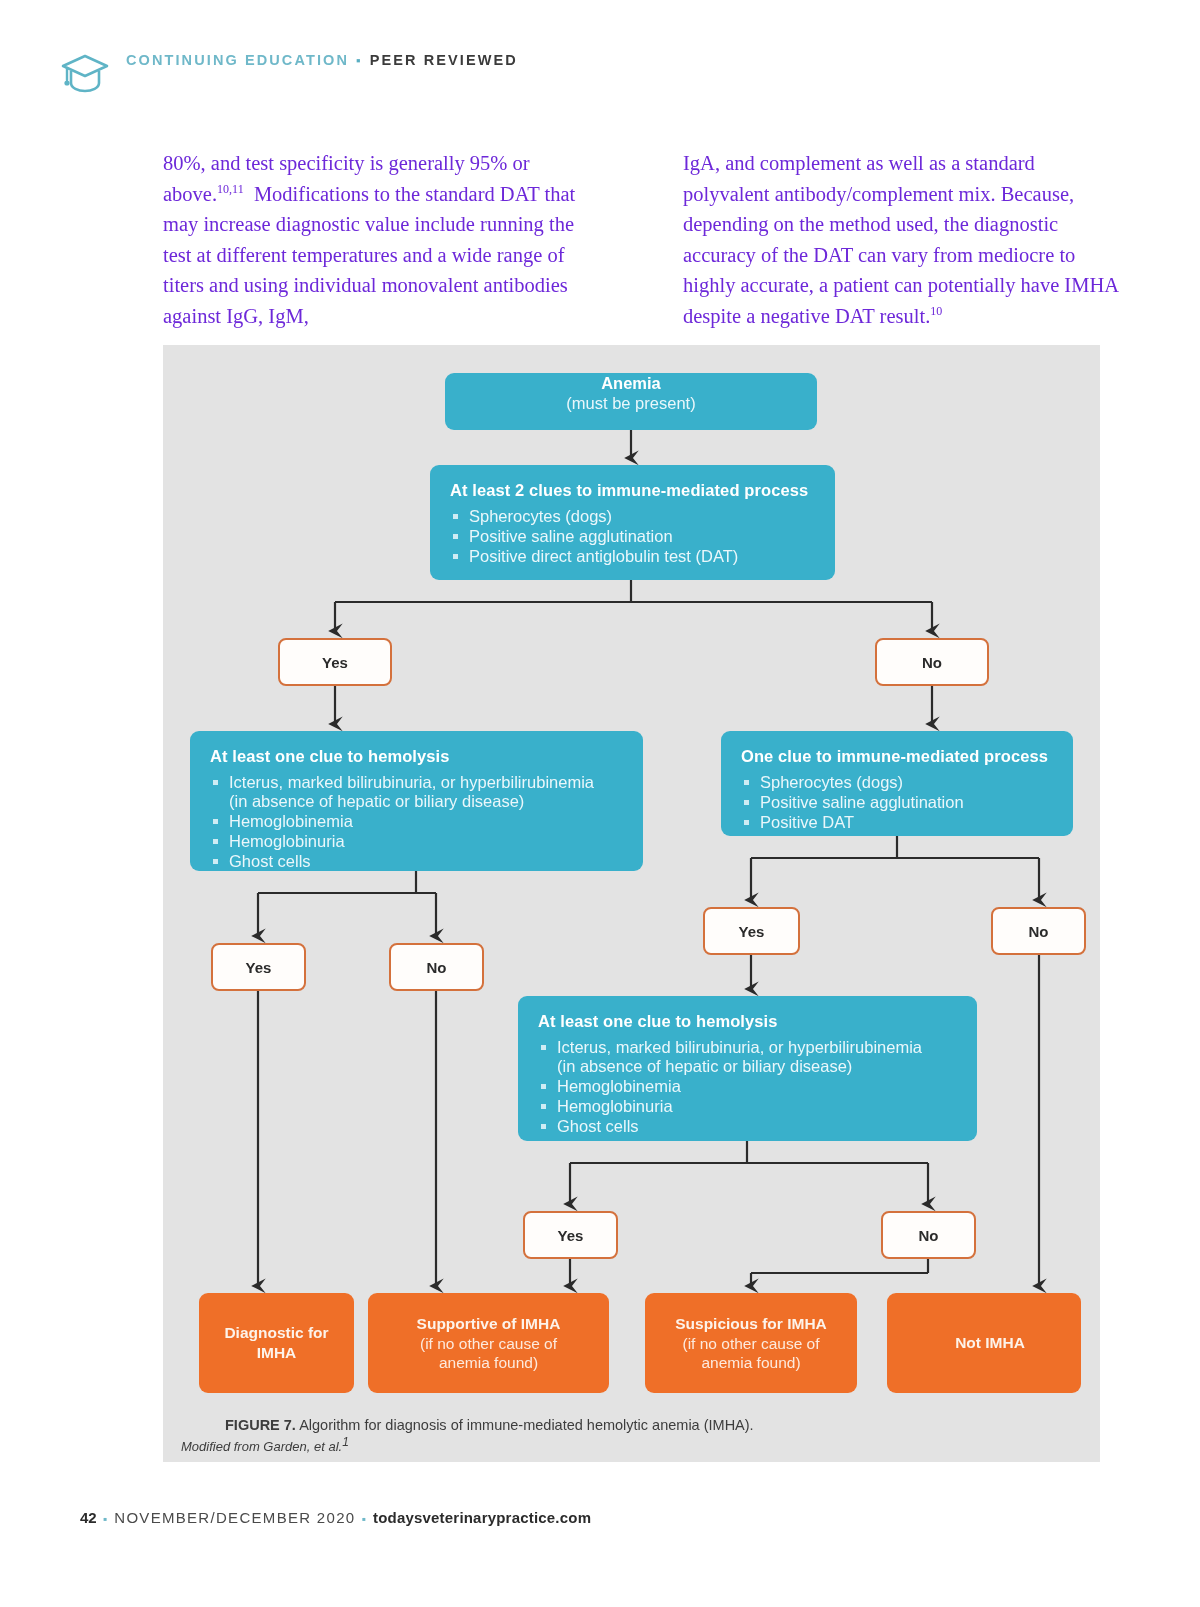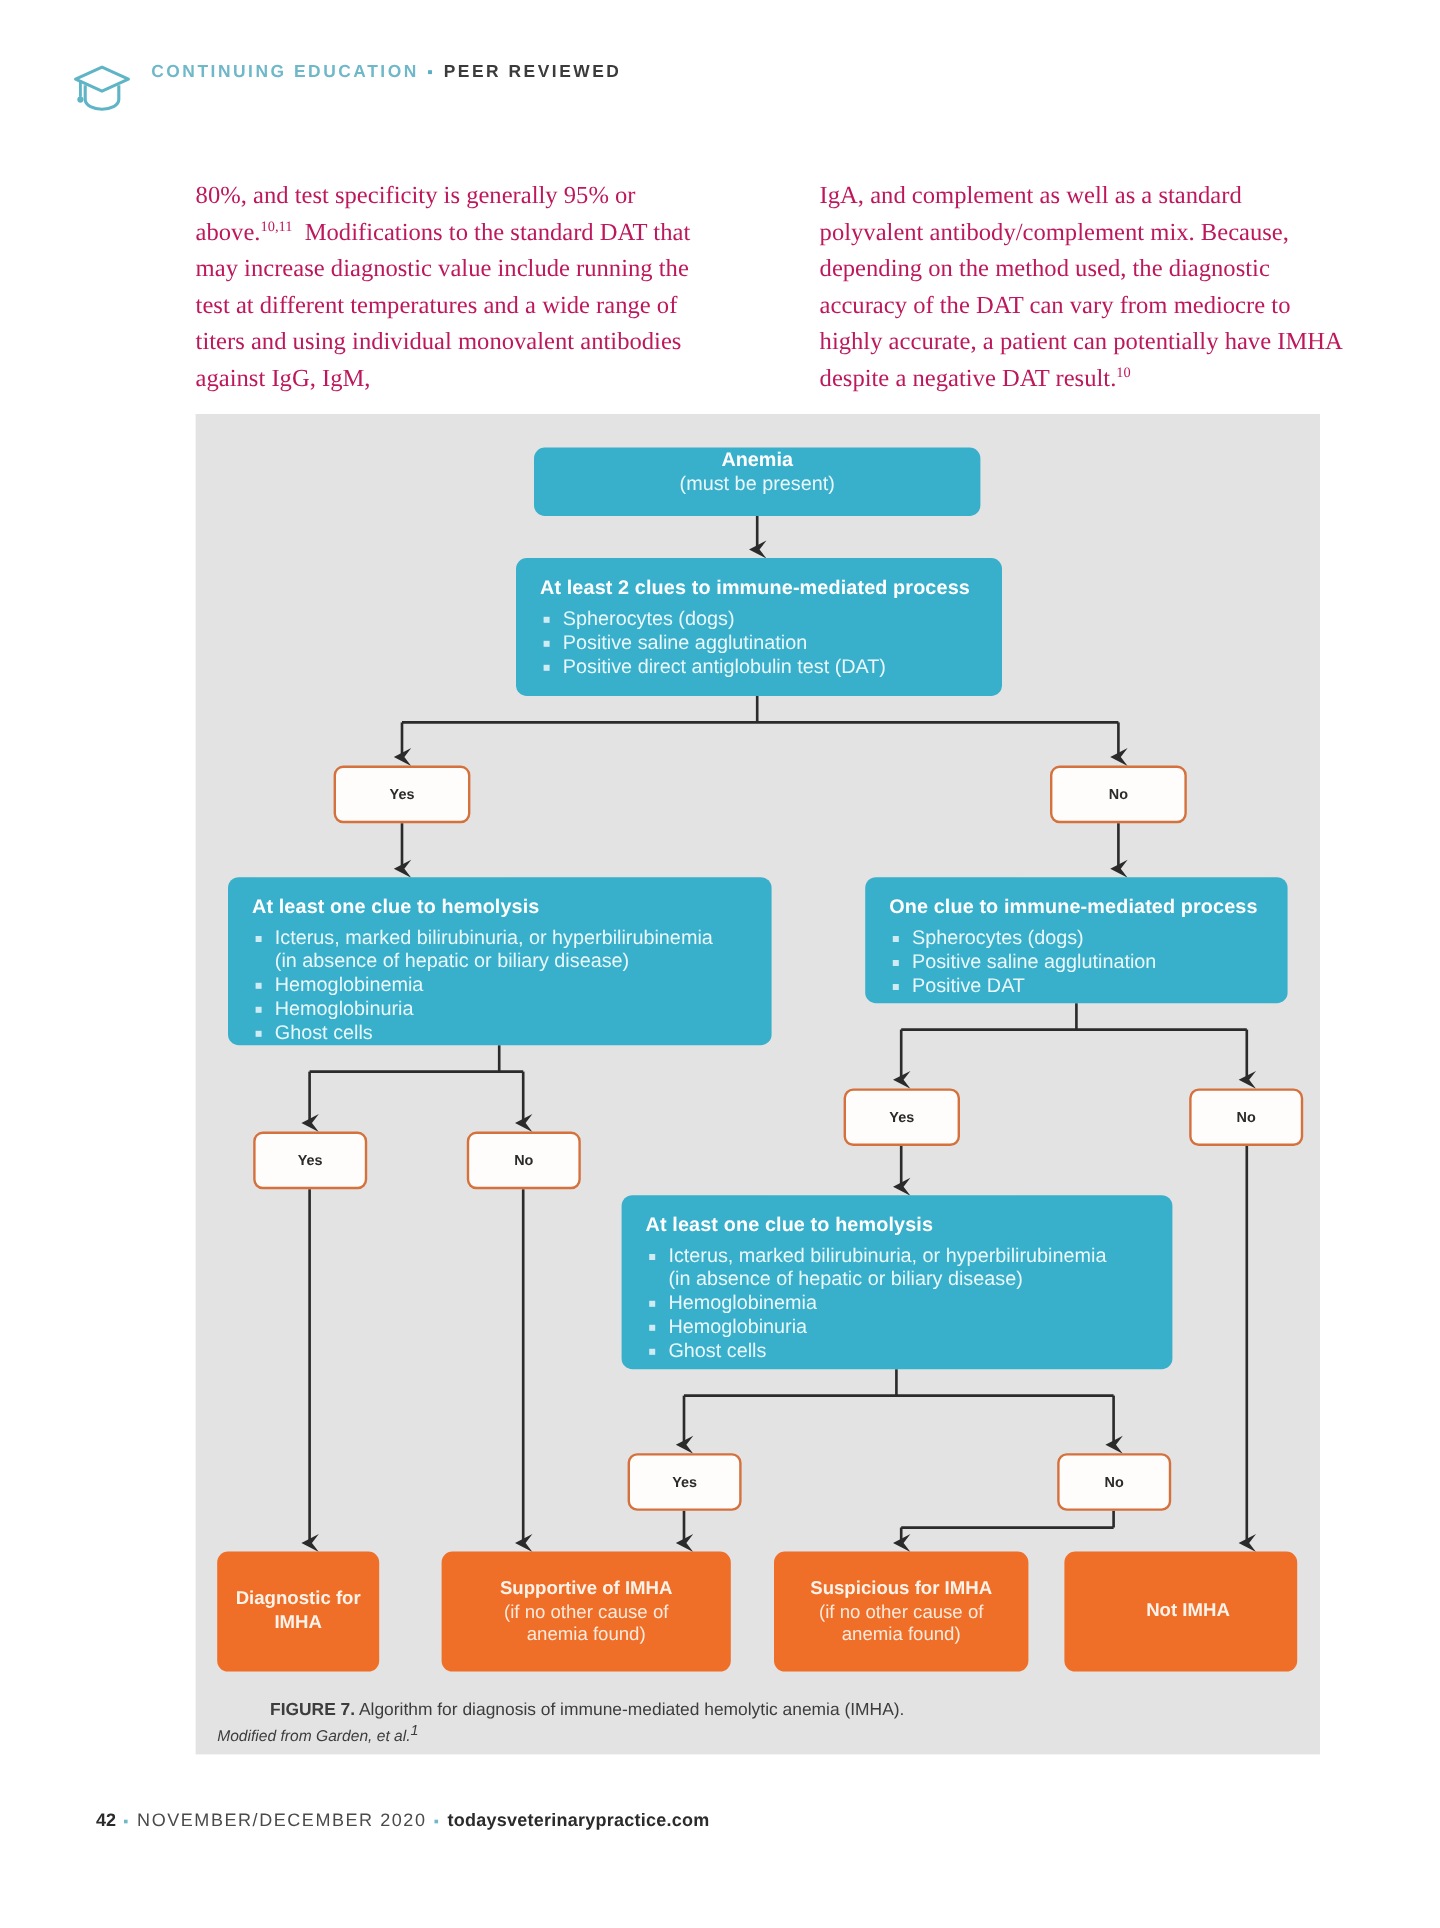--- a/index.html
+++ b/index.html
@@ -12,21 +12,21 @@
   
   #header{position:absolute;left:60px;top:52px;display:flex;align-items:flex-start;gap:16px;}
   #cap-icon{width:50px;height:42px;}
   .hdr-text{font-size:14.5px;letter-spacing:2.1px;font-weight:600;}
   .hdr-ce{color:#6fb8c9;}
   .hdr-sep{color:#59aec2;font-size:13px;margin:0 7px;}
   .hdr-pr{color:#3b3b3b;}
 
   
   .col{position:absolute;font-family:"Liberation Serif", serif;font-size:20.5px;
-       line-height:30.5px;color:#be185d;}
+       line-height:30.5px;color:#6d28d9;}
   #col-left{left:163px;top:148px;width:440px;}
   #col-right{left:658px;top:148px;width:442px;margin-left:25px;}
   sup{font-size:12px;vertical-align:super;line-height:0;}
 
   
   #figure-panel{position:absolute;left:163px;top:345px;width:937px;height:1117px;background:#e3e3e3;}
 
   #flow{position:absolute;left:0;top:0;width:937px;height:1117px;}
 
   .node{position:absolute;box-sizing:border-box;}
@@ -35,21 +35,21 @@
   .teal .ttl{font-weight:bold;font-size:16.5px;letter-spacing:.1px;}
   .teal ul{margin:7px 0 0 0;padding:0;list-style:none;}
   .teal li{font-size:16.5px;line-height:18.6px;color:#eaf7fb;
            padding-left:19px;position:relative;margin-bottom:1.5px;}
   .teal li:before{content:"";position:absolute;left:3px;top:7px;width:5px;height:5px;
                   background:#cfecf4;}
   .teal li .sub{display:block;padding-left:0;}
 
   .decision{background:#fffdfb;border:2.2px solid #d4713c;border-radius:8px;
             display:flex;align-items:center;justify-content:center;
-            font-weight:bold;font-size:12px;color:#2b2b2b;}
+            font-weight:bold;font-size:15px;color:#2b2b2b;}
 
   .outcome{background:#ef6f28;border-radius:9px;color:#fff;display:flex;
            flex-direction:column;align-items:center;justify-content:center;
            text-align:center;}
   .outcome .o1{font-weight:bold;font-size:15.5px;line-height:20px;color:#fdf3ea;}
   .outcome .o2{font-size:15.5px;line-height:19px;color:#fdeadd;}
 
   
   #box-anemia{left:282px;top:28px;width:372px;height:57px;display:flex;
               flex-direction:column;align-items:center;justify-content:flex-start;}
@@ -63,21 +63,21 @@
 
   #dec-yes1{left:115px;top:293px;width:114px;height:48px;}
   #dec-no1 {left:712px;top:293px;width:114px;height:48px;}
   #dec-yes2{left:48px;top:598px;width:95px;height:48px;}
   #dec-no2 {left:226px;top:598px;width:95px;height:48px;}
   #dec-yes3{left:540px;top:562px;width:97px;height:48px;}
   #dec-no3 {left:828px;top:562px;width:95px;height:48px;}
   #dec-yes4{left:360px;top:866px;width:95px;height:48px;}
   #dec-no4 {left:718px;top:866px;width:95px;height:48px;}
 
-  #out-diag{left:18px;top:948px;width:135px;height:100px;}
+  #out-diag{left:36px;top:948px;width:155px;height:100px;}
   #out-supp{left:205px;top:948px;width:241px;height:100px;}
   #out-susp{left:482px;top:948px;width:212px;height:100px;}
   #out-not {left:724px;top:948px;width:194px;height:100px;padding-left:12px;}
 
   
   #caption{position:absolute;left:18px;top:1070px;width:860px;color:#3d3d3d;}
   #caption .cap1{font-size:14.5px;line-height:20px;}
   #caption .cap1 b{font-weight:bold;margin-left:44px;}
   #caption .cap2{font-size:13px;font-style:italic;line-height:19px;margin-top:2px;}
 

